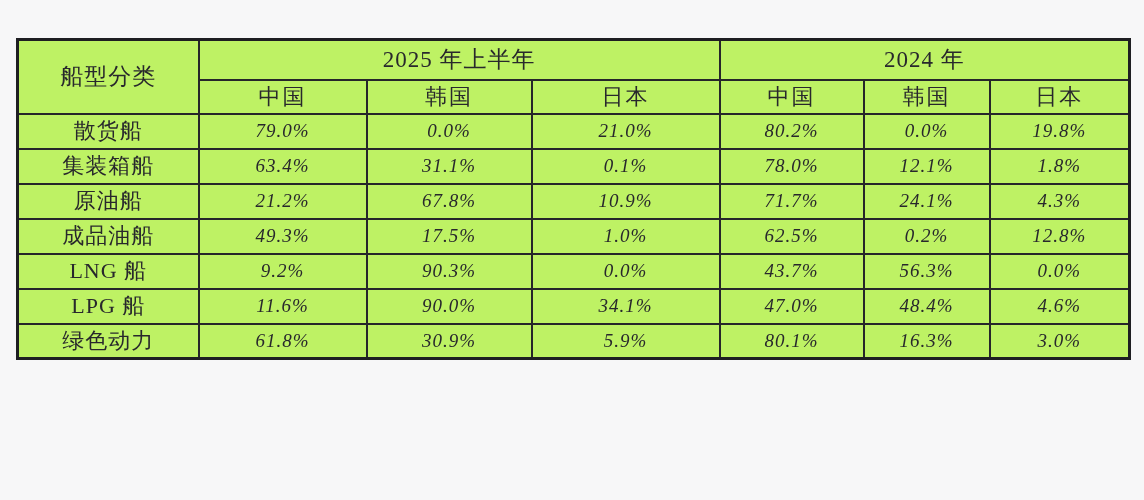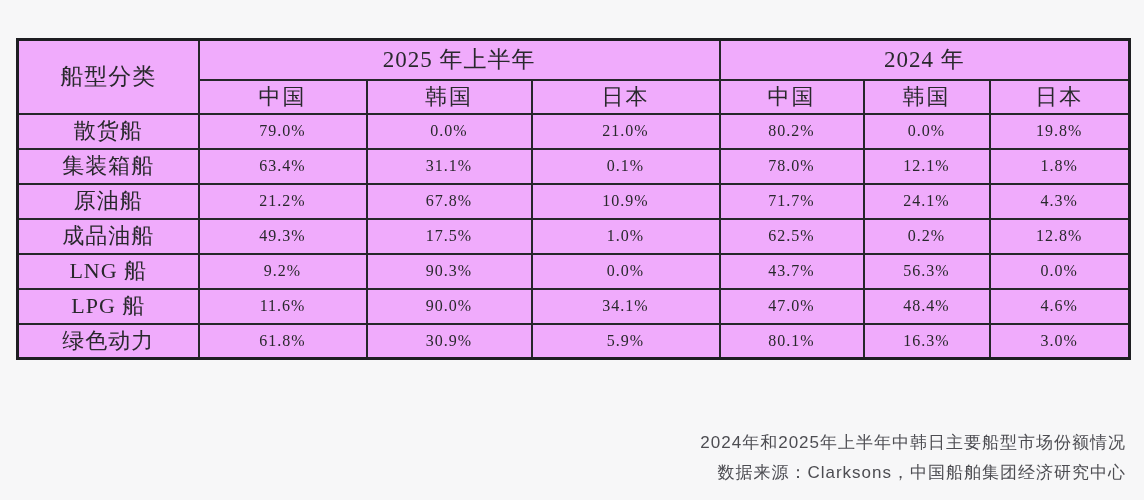--- a/index.html
+++ b/index.html
@@ -13,39 +13,39 @@
   }
   .stage { position: absolute; inset: 0; }
 
   table.share-table {
     position: absolute;
     left: 16px;
     top: 38px;
     width: 1112px;
     border-collapse: collapse;
     table-layout: fixed;
-    background: #f0abfc;
+    background: #bef264;
   }
   table.share-table th,
   table.share-table td {
     border: 2px solid #26262a;
     text-align: center;
     vertical-align: middle;
     font-weight: normal;
     white-space: nowrap;
     overflow: hidden;
   }
   table.share-table { border: 3px solid #1e1e22; }
 
   tr.group-row th { height: 40px; font-size: 23px; letter-spacing: 1px; }
   tr.country-row th { height: 34px; font-size: 22px; letter-spacing: 2px; }
   th.corner-cell { font-size: 23px; letter-spacing: 2px; }
   tbody tr { height: 35px; }
   tbody th.row-label { font-size: 22px; letter-spacing: 1px; }
-  tbody td.value-cell { font-size: 16px; letter-spacing: 1px; }
+  tbody td.value-cell { font-size: 19px; letter-spacing: 1px; font-style: italic; }
 
   .caption {
     position: absolute;
     right: 18px;
     top: 428px;
     text-align: right;
     font-family: "Liberation Sans", "DejaVu Sans", sans-serif;
     color: #4d4d52;
     font-size: 17px;
     line-height: 30px;
@@ -142,18 +142,14 @@
           <td class="value-cell">61.8%</td>
           <td class="value-cell">30.9%</td>
           <td class="value-cell">5.9%</td>
           <td class="value-cell">80.1%</td>
           <td class="value-cell">16.3%</td>
           <td class="value-cell">3.0%</td>
         </tr>
       </tbody>
   </table>
 
-  <div class="caption">
-    <div>2024年和2025年上半年中韩日主要船型市场份额情况</div>
-    <div>数据来源：Clarksons，中国船舶集团经济研究中心</div>
-  </div>
 
 </div>
 
 </body></html>

